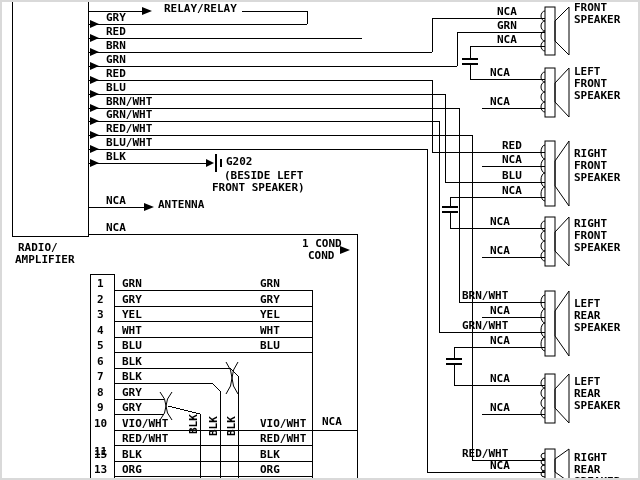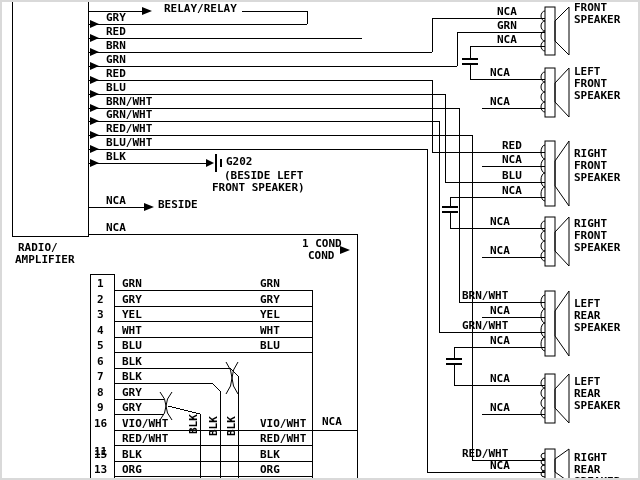--- a/index.html
+++ b/index.html
@@ -210,40 +210,40 @@
   <div class="lbl" style="left:104px;top:80px">BLU</div>
   <div class="lbl" style="left:104px;top:94px">BRN/WHT</div>
   <div class="lbl" style="left:104px;top:107px">GRN/WHT</div>
   <div class="lbl" style="left:104px;top:121px">RED/WHT</div>
   <div class="lbl" style="left:104px;top:135px">BLU/WHT</div>
   <div class="lbl" style="left:104px;top:149px">BLK</div>
   <div class="lbl" style="left:104px;top:193px">NCA</div>
   <div class="lbl" style="left:104px;top:220px">NCA</div>
 
   <div class="lbl" style="left:162px;top:1px">RELAY/RELAY</div>
-  <div class="lbl" style="left:156px;top:197px">BESIDE</div>
+  <div class="lbl" style="left:156px;top:197px">ANTENNA</div>
 
   <div class="lbl" style="left:224px;top:154px">G202</div>
   <div class="lbl" style="left:222px;top:168px">(BESIDE LEFT</div>
   <div class="lbl" style="left:210px;top:180px">FRONT SPEAKER)</div>
 
   <div class="lbl" style="left:300px;top:236px">1 COND</div>
   <div class="lbl" style="left:306px;top:248px">COND</div>
   <div class="lbl" style="left:320px;top:414px">NCA</div>
 
   <div class="lbl" style="left:95px;top:276px">1</div>
   <div class="lbl" style="left:95px;top:292px">2</div>
   <div class="lbl" style="left:95px;top:307px">3</div>
   <div class="lbl" style="left:95px;top:323px">4</div>
   <div class="lbl" style="left:95px;top:338px">5</div>
   <div class="lbl" style="left:95px;top:354px">6</div>
   <div class="lbl" style="left:95px;top:369px">7</div>
   <div class="lbl" style="left:95px;top:385px">8</div>
   <div class="lbl" style="left:95px;top:400px">9</div>
-  <div class="lbl" style="left:92px;top:416px">16</div>
+  <div class="lbl" style="left:92px;top:416px">10</div>
   <div class="lbl" style="left:92px;top:444px">11</div>
   <div class="lbl" style="left:92px;top:447px">15</div>
   <div class="lbl" style="left:92px;top:462px">13</div>
 
   <div class="lbl" style="left:120px;top:276px">GRN</div>
   <div class="lbl" style="left:120px;top:292px">GRY</div>
   <div class="lbl" style="left:120px;top:307px">YEL</div>
   <div class="lbl" style="left:120px;top:323px">WHT</div>
   <div class="lbl" style="left:120px;top:338px">BLU</div>
   <div class="lbl" style="left:120px;top:354px">BLK</div>

